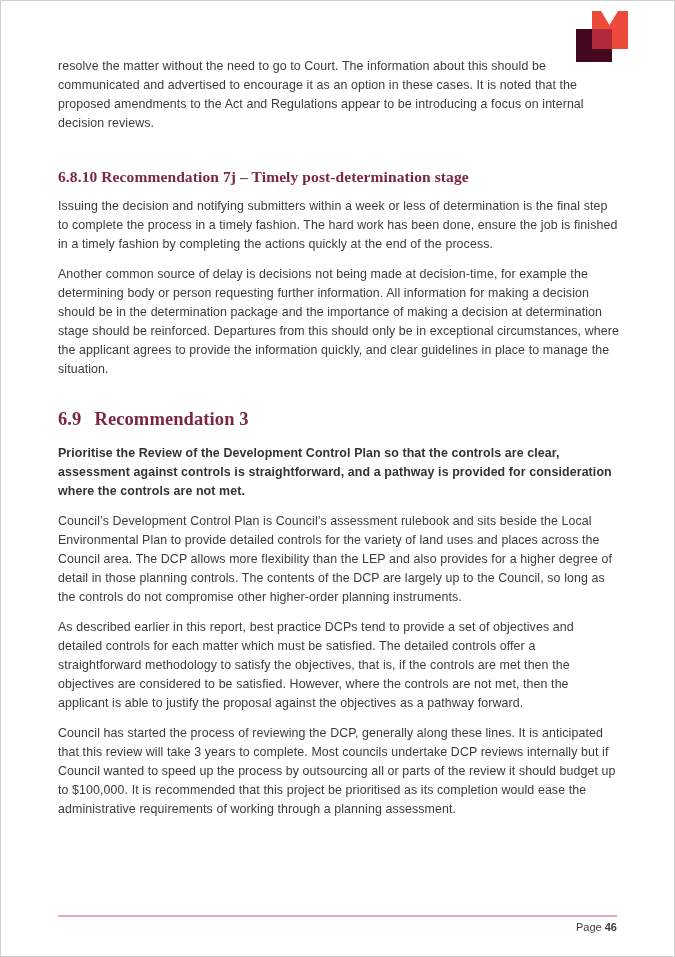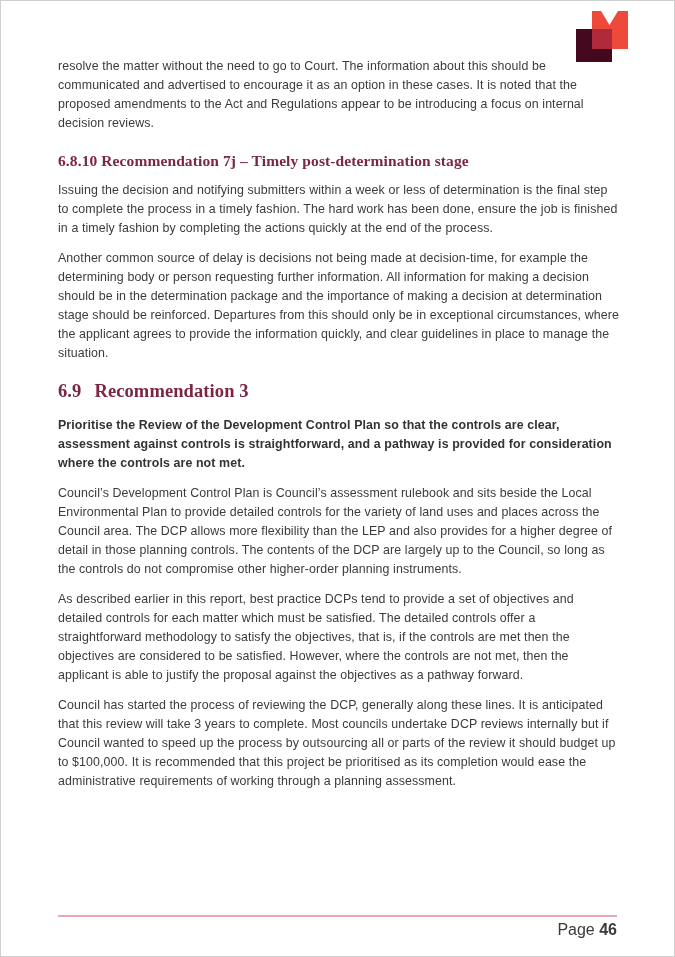--- a/index.html
+++ b/index.html
@@ -30,41 +30,41 @@
   .content p { margin: 9px 0 11px 0; }
   .para-first { margin-top: 56px !important; }
   .bold-para { font-weight: bold; color: #333333; }
   .rationale { font-weight: bold; color: #333333; margin-bottom: 12px !important; }
   .h3 {
     font-family: "Liberation Serif", serif;
     font-weight: bold;
     font-size: 15.5px;
     line-height: 20px;
     color: #7b2645;
-    margin: 18px 0 10px 0;
+    margin: 34px 0 10px 0;
   }
   .h2 {
     font-family: "Liberation Serif", serif;
     font-weight: bold;
     font-size: 18.5px;
     line-height: 24px;
     color: #7b2645;
     margin: 16px 0 13px 0;
   }
-  .h2 .h2-num { display: inline-block; margin-right: 13px; }
+  .h2 .h2-num { display: inline-block; margin-right: 13px; margin-top: 12px; }
   .footer-rule {
     position: absolute;
     left: 57px; right: 57px; top: 914px;
     height: 0;
     border-top: 2px solid #e6a8b2;
   }
   .footer-page {
     position: absolute;
     right: 57px; top: 920px;
-    font-size: 16px;
+    font-size: 11px;
     color: #3b3b3b;
   }
   .footer-page .page-num { font-weight: bold; }
 </style>
 </head>
 <body>
 
 <svg class="logo" viewBox="0 0 60 54" xmlns="http://www.w3.org/2000/svg">
   <polygon points="19,2 28,2 36.5,16 45,2 55,2 55,40 19,40" fill="#ED4A3C"></polygon>
   <rect x="3" y="20" width="36" height="33" fill="#45091F"></rect>

